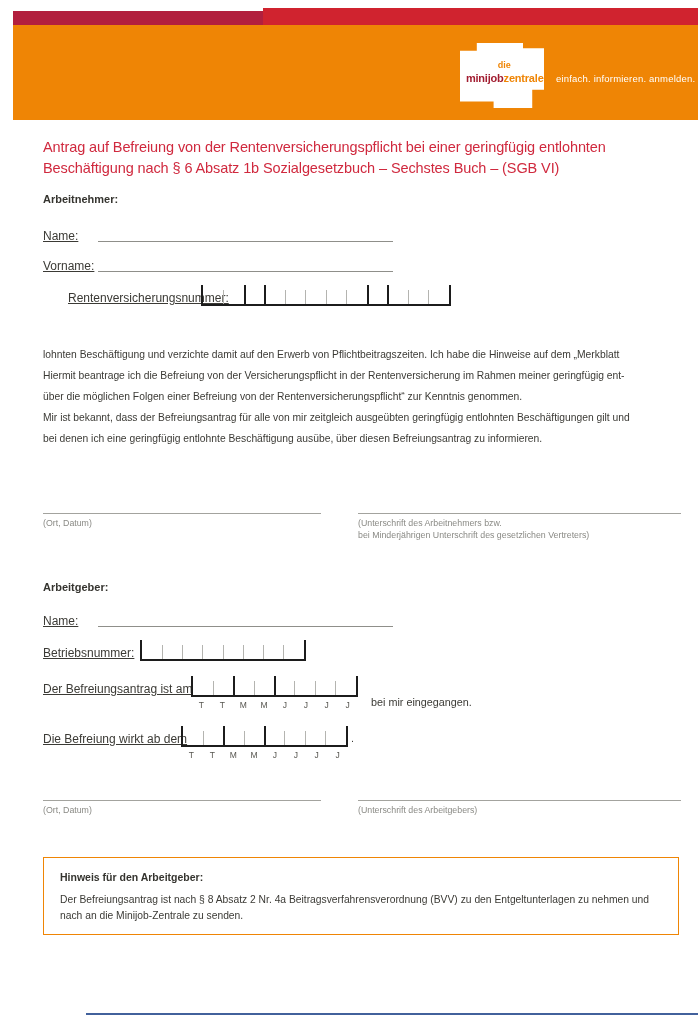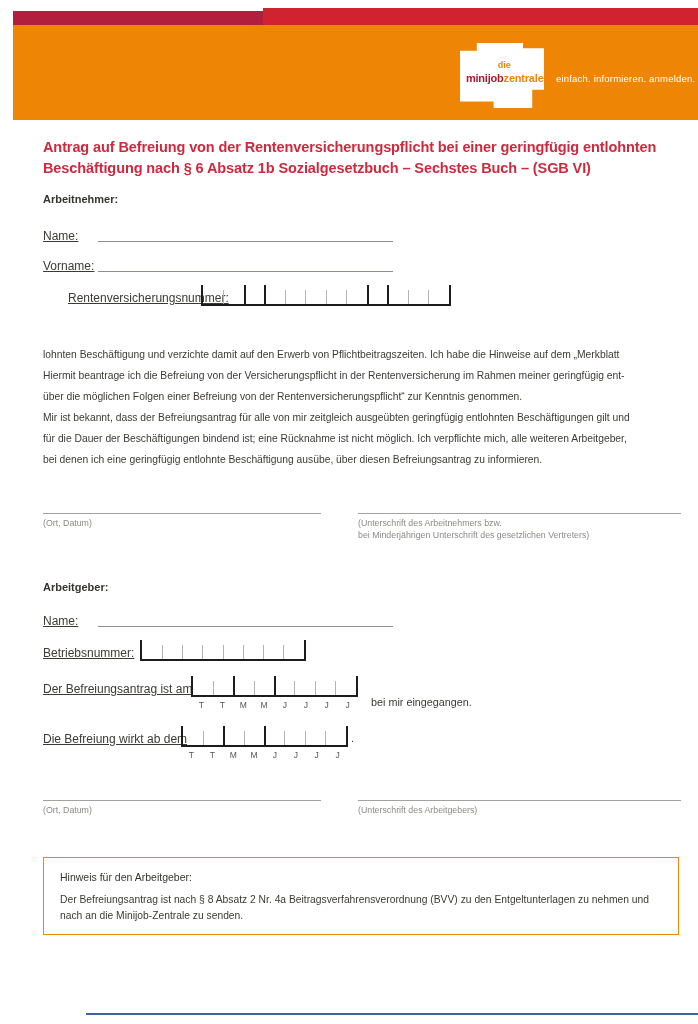--- a/index.html
+++ b/index.html
@@ -14,42 +14,42 @@
   .logo{
     position:absolute;left:447px;top:43px;width:84px;height:65px;background:#fff;
     clip-path:polygon(0% 12%,20% 12%,20% 0%,75% 0%,75% 8%,100% 8%,100% 72%,86% 72%,86% 100%,40% 100%,40% 90%,0% 90%);
   }
   .logo-die{position:absolute;left:45%;top:28%;font-size:9px;font-weight:bold;color:#ef8505;line-height:1;}
   .logo-name{position:absolute;left:7%;top:46%;font-size:11px;font-weight:bold;letter-spacing:-0.2px;line-height:1;white-space:nowrap;}
   .logo-minijob{color:#a21d31;}
   .logo-zentrale{color:#ef8505;}
   .tagline{position:absolute;left:543px;top:73px;color:#fff;font-size:9.5px;letter-spacing:0.2px;white-space:nowrap;}
   
-  .title{position:absolute;left:30px;top:137px;margin:0;color:#d0293e;font-size:14.5px;font-weight:bold;line-height:21px;letter-spacing:-0.1px;white-space:nowrap;}
+  .title{position:absolute;left:30px;top:137px;margin:0;color:#d0293e;font-size:14.5px;font-weight:normal;line-height:21px;letter-spacing:-0.1px;white-space:nowrap;}
   
   .sec-heading{position:absolute;left:30px;font-size:11px;font-weight:bold;color:#35342f;white-space:nowrap;}
   .field-label{position:absolute;left:30px;font-size:12px;white-space:nowrap;text-decoration:underline;}
   .inline-text{position:absolute;font-size:10.8px;white-space:nowrap;}
   .write-line{position:absolute;height:0;border-top:1px solid #8f8f8a;}
   .para{position:absolute;left:30px;font-size:10.3px;line-height:21px;}
   .para .para-line{display:block;white-space:nowrap;}
   .sig-line{position:absolute;height:0;border-top:1px solid #a3a39e;}
   .sig-label{position:absolute;font-size:8.8px;color:#8a8a85;line-height:12px;white-space:nowrap;}
   
   .comb{position:absolute;display:flex;align-items:stretch;box-sizing:border-box;
     border-left:2px solid #1c1c1c;border-right:2px solid #1c1c1c;border-bottom:2px solid #1c1c1c;background:transparent;}
   .comb-cell{flex:1;position:relative;}
   .comb-cell + .comb-cell::before{content:"";position:absolute;left:-0.5px;bottom:0;width:1px;height:72%;background:#b4b4b0;}
   .comb-cell + .comb-cell.strong::before{width:2px;height:100%;background:#1c1c1c;}
   .comb-labels{position:absolute;display:flex;}
   .comb-labels .cell-label{flex:1;text-align:center;font-size:8.5px;color:#56554f;}
   
   .hint-box{position:absolute;left:30px;top:857px;width:636px;height:78px;box-sizing:border-box;
     border:1.5px solid #ef8505;padding:13px 16px 0 16px;}
-  .hint-heading{font-size:10.5px;font-weight:normal;color:#35342f;margin:0 0 9px 0;}
+  .hint-heading{font-size:10.5px;font-weight:bold;color:#35342f;margin:0 0 9px 0;}
   .hint-text .para-line{display:block;font-size:10.3px;line-height:16px;white-space:nowrap;}
   
   .footer-line{position:absolute;left:73px;top:1013px;width:625px;height:2px;background:#42619c;}
   
   #heading-arbeitnehmer{top:193px;}
   #name-label{top:229px;} #name-line{left:85px;top:241px;width:295px;}
   #vorname-label{top:259px;} #vorname-line{left:85px;top:271px;width:295px;}
   #rv-label{top:291px;padding-left:25px;} #rv-comb{left:188px;top:285px;width:250px;height:21px;}
   #para1{top:344px;} #para2{top:407px;}
   #sig1-line-left{left:30px;top:513px;width:278px;}
@@ -113,21 +113,20 @@
       <span class="comb-cell"></span>
     </div>
 
   <div class="para" id="para1">
       <span class="para-line">lohnten Beschäftigung und verzichte damit auf den Erwerb von Pflichtbeitragszeiten. Ich habe die Hinweise auf dem „Merkblatt</span>
       <span class="para-line">Hiermit beantrage ich die Befreiung von der Versicherungspflicht in der Rentenversicherung im Rahmen meiner geringfügig ent-</span>
       <span class="para-line">über die möglichen Folgen einer Befreiung von der Rentenversicherungspflicht“ zur Kenntnis genommen.</span>
     </div>
   <div class="para" id="para2">
       <span class="para-line">Mir ist bekannt, dass der Befreiungsantrag für alle von mir zeitgleich ausgeübten geringfügig entlohnten Beschäftigungen gilt und</span>
-      <span class="para-line">für die Dauer der Beschäftigungen bindend ist; eine Rücknahme ist nicht möglich. Ich verpflichte mich, alle weiteren Arbeitgeber,</span>
       <span class="para-line">bei denen ich eine geringfügig entlohnte Beschäftigung ausübe, über diesen Befreiungsantrag zu informieren.</span>
     </div>
 
   <div class="sig-line" id="sig1-line-left"></div>
   <div class="sig-line" id="sig1-line-right"></div>
   <div class="sig-label" id="sig1-ort">(Ort, Datum)</div>
   <div class="sig-label" id="sig1-unterschrift">
     <div>(Unterschrift des Arbeitnehmers bzw.</div>
     <div>bei Minderjährigen Unterschrift des gesetzlichen Vertreters)</div>
   </div>

